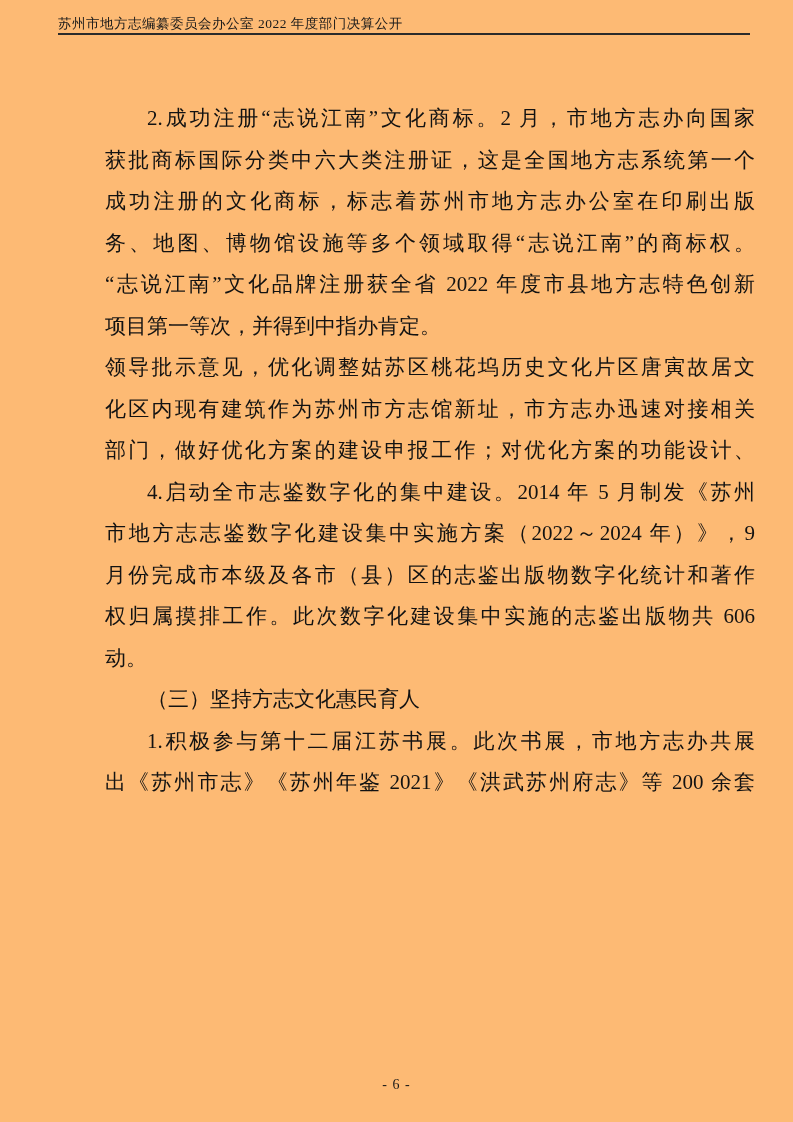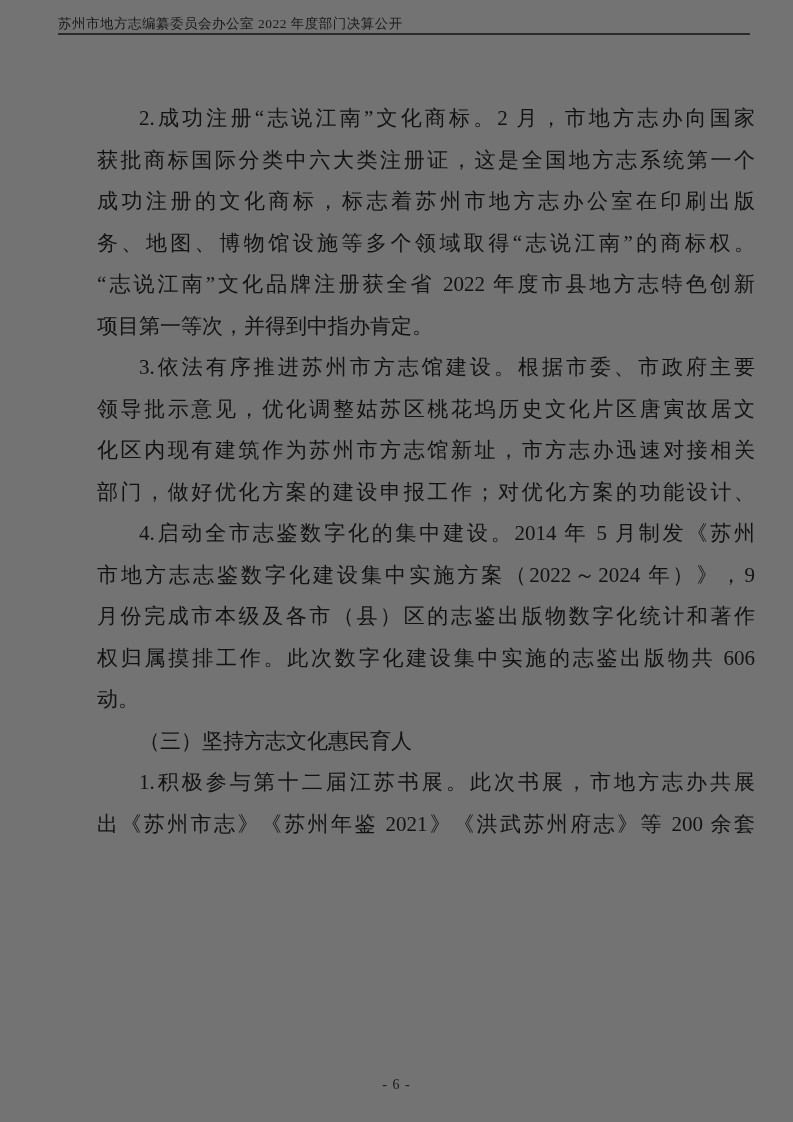--- a/index.html
+++ b/index.html
@@ -1,20 +1,20 @@
 <!DOCTYPE html>
 <html><head>
 <meta charset="utf-8">
 <style>
   html, body { margin: 0; padding: 0; background: #e8e8e8; }
   .page {
     position: relative;
     width: 793px;
     height: 1122px;
-    background: #737373;
+    background: #fdba74;
     font-family: "Liberation Serif", serif;
     color: #161616;
     overflow: hidden;
     margin: 0 auto;
   }
   .page-header {
     position: absolute;
     left: 58px;
     top: 15px;
     width: 692px;
@@ -41,20 +41,21 @@
     line-height: 41.5px;
     color: #121212;
   }
   .para { margin: 0; padding: 0; }
   .ln {
     text-align: justify;
     text-align-last: justify;
     text-justify: inter-character;
     height: 41.5px;
     overflow: hidden;
+    margin-left: 8px;
   }
   .ln.last { text-align-last: left; }
   .ln.indent { text-indent: 2em; }
   .page-footer {
     position: absolute;
     left: 0;
     top: 1077px;
     width: 100%;
     text-align: center;
     font-size: 14px;
@@ -77,21 +78,20 @@
     <div class="para">
       <div class="ln indent">2.成功注册“志说江南”文化商标。2 月，市地方志办向国家</div>
       <div class="ln">获批商标国际分类中六大类注册证，这是全国地方志系统第一个</div>
       <div class="ln">成功注册的文化商标，标志着苏州市地方志办公室在印刷出版</div>
       <div class="ln">务、地图、博物馆设施等多个领域取得“志说江南”的商标权。</div>
       <div class="ln">“志说江南”文化品牌注册获全省 2022 年度市县地方志特色创新</div>
       <div class="ln last">项目第一等次，并得到中指办肯定。</div>
     </div>
 
     <div class="para">
-      <div class="ln indent">3.依法有序推进苏州市方志馆建设。根据市委、市政府主要</div>
       <div class="ln">领导批示意见，优化调整姑苏区桃花坞历史文化片区唐寅故居文</div>
       <div class="ln">化区内现有建筑作为苏州市方志馆新址，市方志办迅速对接相关</div>
       <div class="ln">部门，做好优化方案的建设申报工作；对优化方案的功能设计、</div>
     </div>
 
     <div class="para">
       <div class="ln indent">4.启动全市志鉴数字化的集中建设。2014 年 5 月制发《苏州</div>
       <div class="ln">市地方志志鉴数字化建设集中实施方案（2022～2024 年）》，9</div>
       <div class="ln">月份完成市本级及各市（县）区的志鉴出版物数字化统计和著作</div>
       <div class="ln">权归属摸排工作。此次数字化建设集中实施的志鉴出版物共 606</div>

